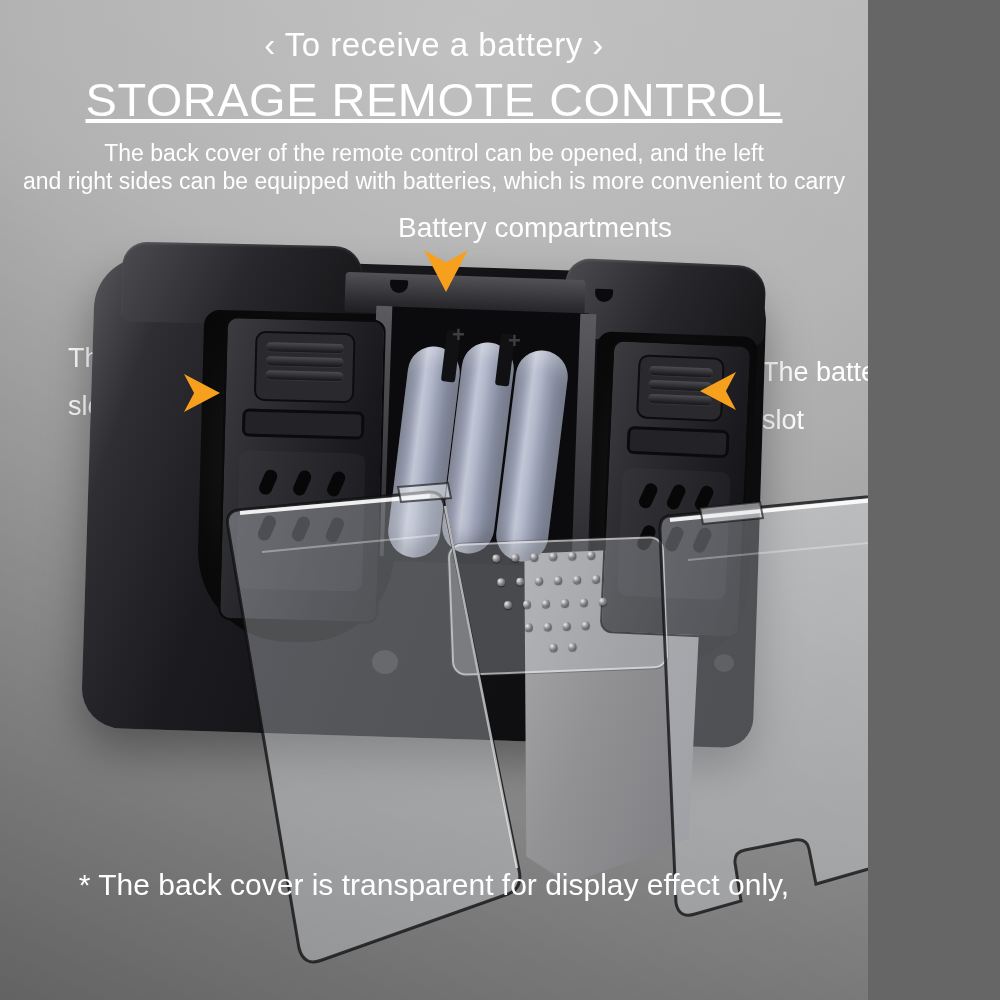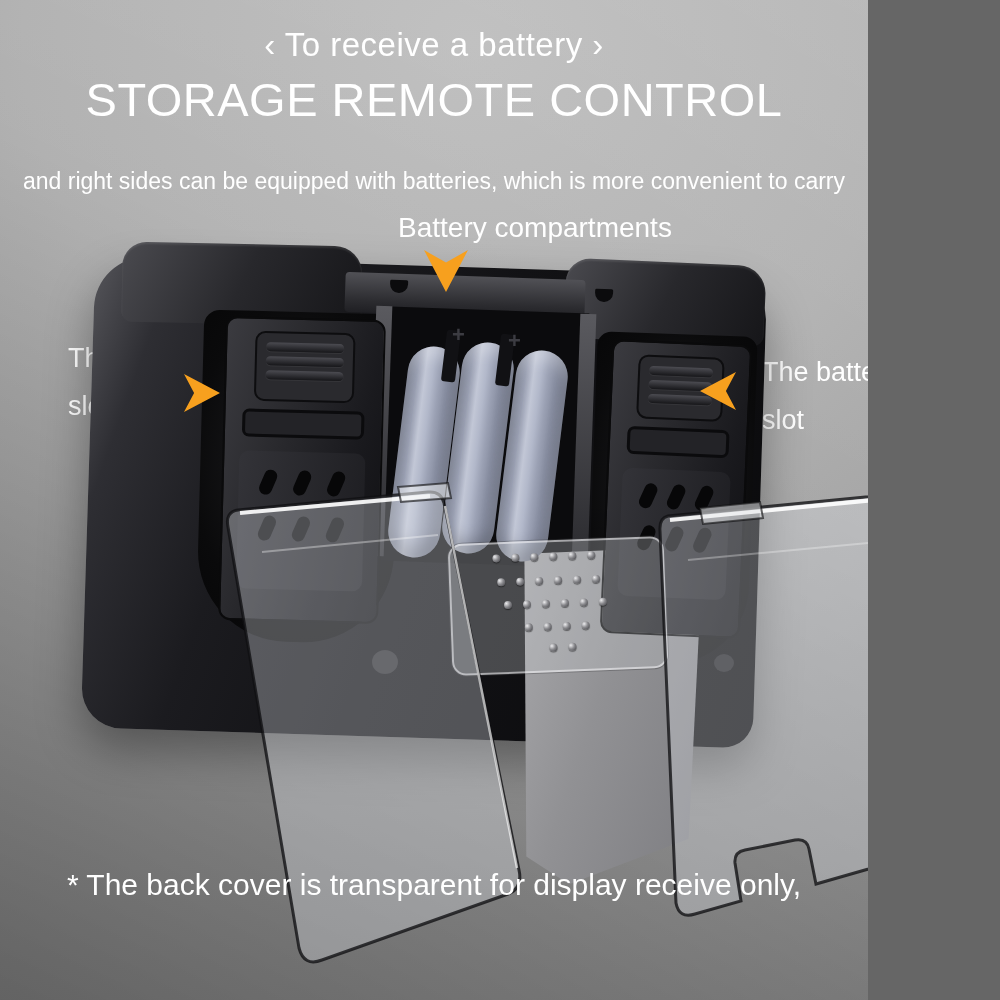--- a/index.html
+++ b/index.html
@@ -7,21 +7,21 @@
     position:relative;width:868px;height:1000px;overflow:hidden;
     font-family:"Liberation Sans","DejaVu Sans",sans-serif;color:#fff;
     background:
       linear-gradient(25deg, rgba(0,0,0,0.30) 0%, rgba(0,0,0,0.10) 38%, rgba(0,0,0,0) 62%),
       linear-gradient(205deg, rgba(255,255,255,0.10) 0%, rgba(255,255,255,0) 40%),
       radial-gradient(135% 105% at 54% 4%, #bdbdbd 0%, #b1b1b1 38%, #a0a0a0 66%, #8d8d8d 100%);
   }
   .txt{position:absolute;white-space:nowrap;}
   .center{left:0;width:100%;text-align:center;}
   .tagline{top:26px;font-size:33px;letter-spacing:0.5px;}
-  .title{top:72px;font-size:47px;letter-spacing:0.5px;}
+  .title{top:72px;font-size:47px;letter-spacing:0.5px;text-decoration:underline;}
   .desc1{top:140px;font-size:23px;}
   .desc2{top:168px;font-size:23px;}
   .lbl-comp{left:398px;top:212px;font-size:28px;}
   .lbl-left{left:68px;top:334px;font-size:27px;line-height:48px;}
   .lbl-right{left:762px;top:348px;font-size:27px;line-height:48px;}
   .foot1{top:868px;font-size:30px;z-index:12;}
   .foot2{top:914px;font-size:30px;z-index:12;}
 
   .arrow{position:absolute;background:#F7A01E;z-index:11;}
   .arrow-down{left:424px;top:250px;width:44px;height:42px;
@@ -106,20 +106,21 @@
 
   .covers{position:absolute;left:0;top:0;z-index:6;}
 </style>
 </head>
 <body>
 
 <div class="stage">
 
   <div class="txt center tagline">‹ To receive a battery ›</div>
   <div class="txt center title">STORAGE REMOTE CONTROL</div>
+  <div class="txt center desc1">The back cover of the remote control can be opened, and the left</div>
   <div class="txt center desc2">and right sides can be equipped with batteries, which is more convenient to carry</div>
 
   <div class="txt lbl-comp">Battery compartments</div>
   <div class="arrow arrow-down"></div>
 
   <div class="txt lbl-left">
     <div>The battery</div>
     <div>slot</div>
   </div>
   <div class="arrow arrow-right"></div>
@@ -234,15 +235,15 @@
     <path d="M 262 552 L 438 535" stroke="rgba(255,255,255,0.35)" stroke-width="2" fill="none"></path>
     <path d="M 398 487 L 448 483 L 451 498 L 401 502 Z" fill="rgba(236,238,241,0.55)" stroke="rgba(18,18,20,0.65)" stroke-width="2"></path>
 
     <path d="M 668 516 L 906 493 Q 919 492 920 505 L 921 838 Q 921 853 907 858 L 816 884 L 809 849 Q 807 838 795 840 L 745 850 Q 734 852 735 863 L 741 901 L 695 914 Q 679 919 676 903 L 660 531 Q 659 518 668 516 Z" fill="rgba(228,231,236,0.32)" stroke="rgba(16,16,18,0.78)" stroke-width="3"></path>
     <path d="M 670 520 L 905 497" stroke="rgba(255,255,255,0.9)" stroke-width="4" fill="none"></path>
     <path d="M 918 510 L 919 836" stroke="rgba(255,255,255,0.5)" stroke-width="2" fill="none"></path>
     <path d="M 688 560 L 900 540" stroke="rgba(255,255,255,0.3)" stroke-width="2" fill="none"></path>
     <path d="M 700 508 L 760 502 L 763 518 L 703 524 Z" fill="rgba(236,238,241,0.55)" stroke="rgba(18,18,20,0.65)" stroke-width="2"></path>
   </svg>
 
-  <div class="txt center foot1">* The back cover is transparent for display receive only,</div>
+  <div class="txt center foot1">* The back cover is transparent for display effect only,</div>
 
 </div>
 
 </body></html>

